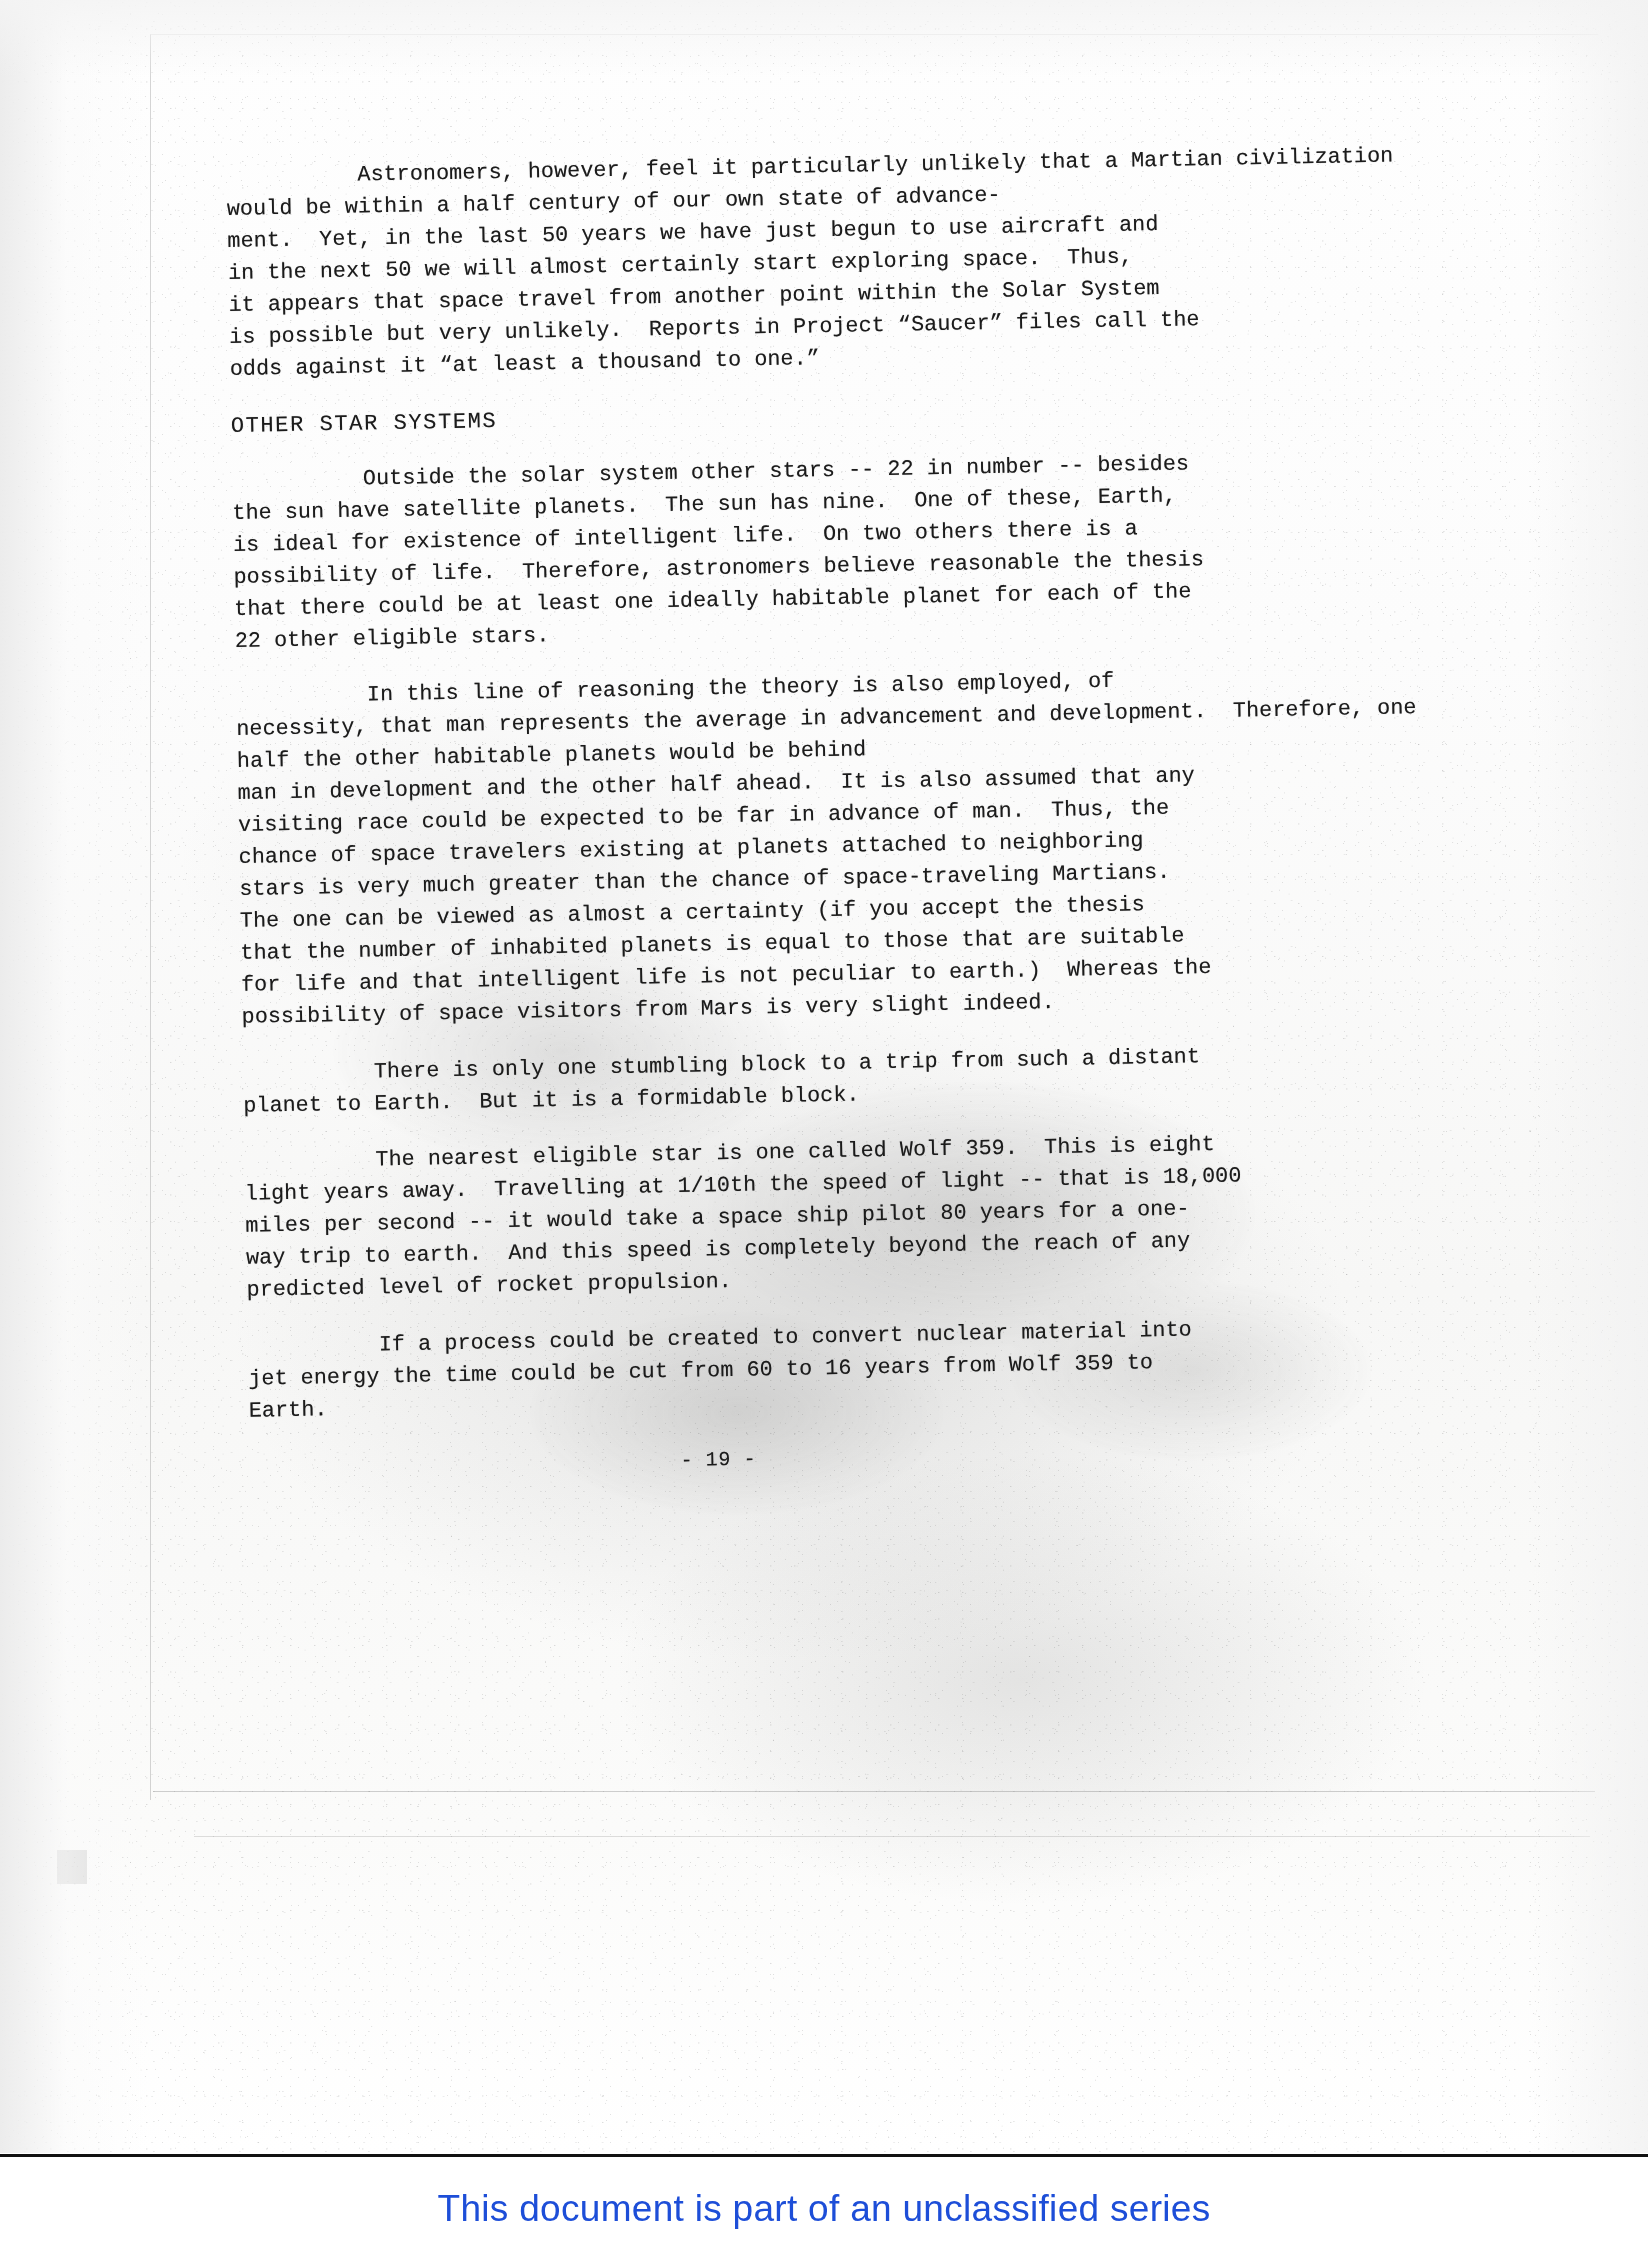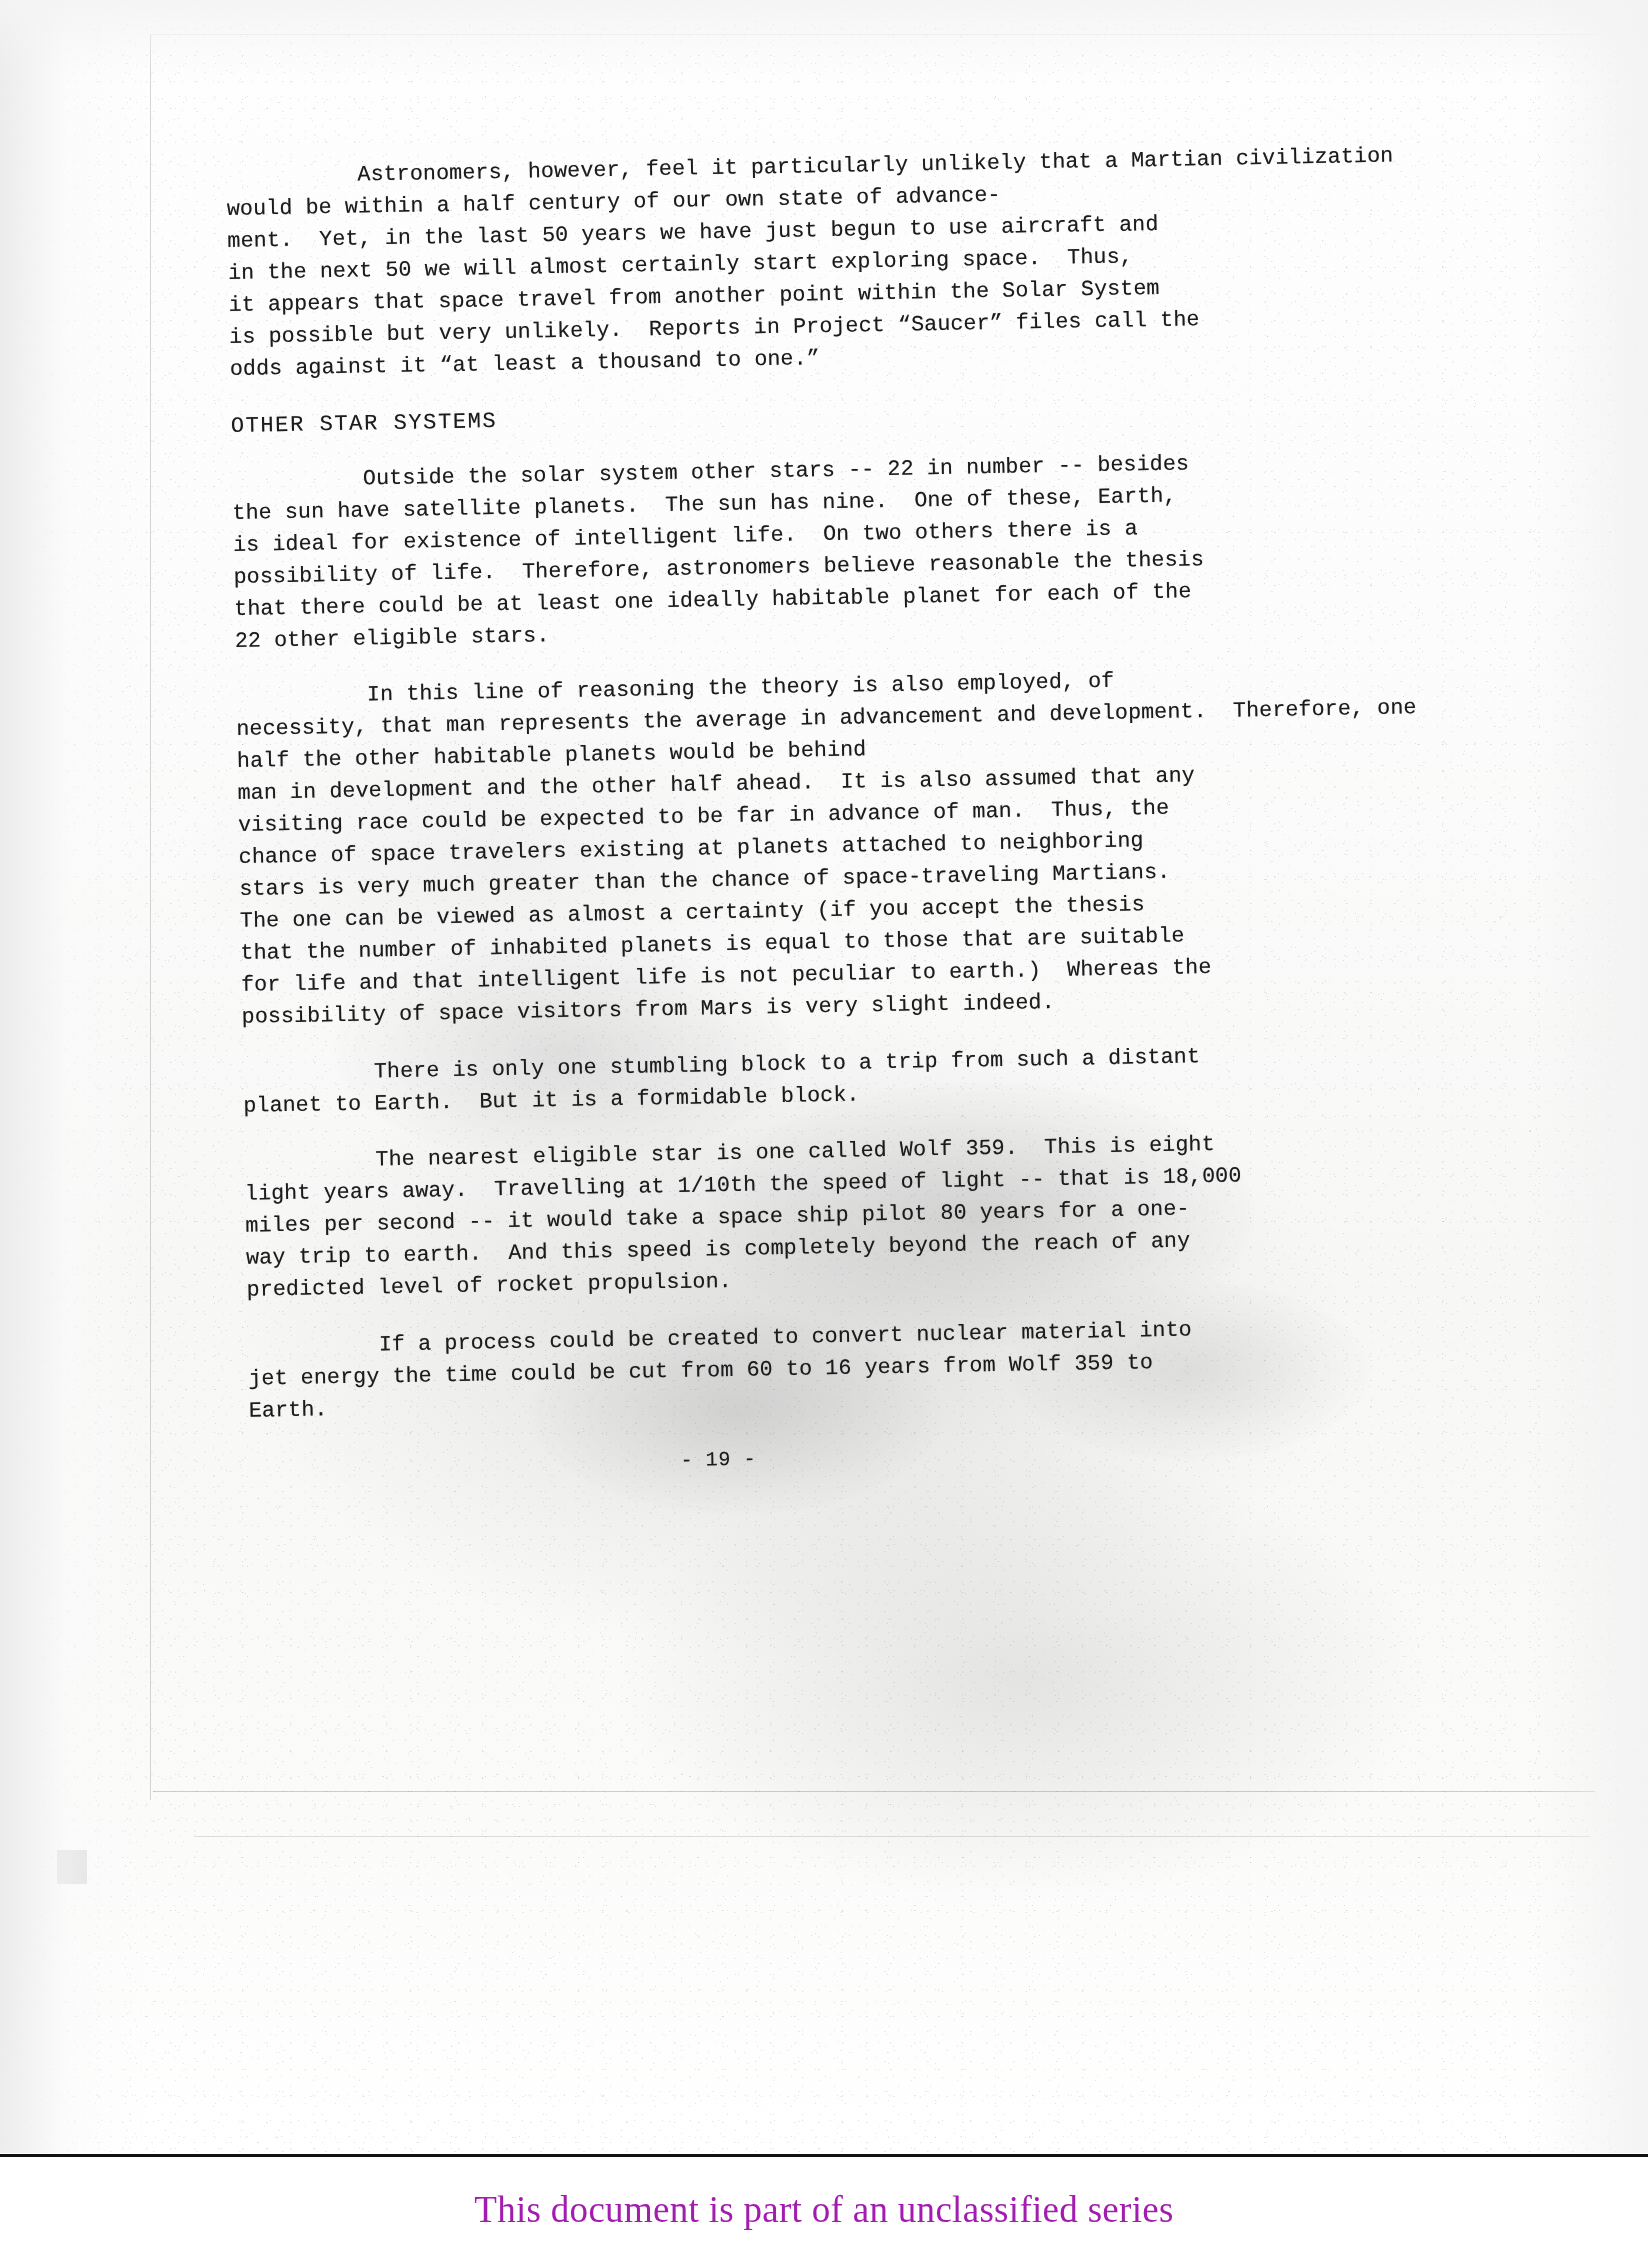--- a/index.html
+++ b/index.html
@@ -182,23 +182,23 @@
     left: 0;
     top: 2157px;
     width: 1648px;
     height: 104px;
     background: #ffffff;
     display: flex;
     align-items: center;
     justify-content: center;
   }
   .footer-caption {
-    font-family: Liberation Serif, serif;
+    font-family: Liberation Sans, sans-serif;
     font-size: 37px;
-    color: #a21caf;
+    color: #1d4ed8;
     letter-spacing: 0.3px;
   }
 </style>
 </head>
 <body>
 
 <div class="scan-sheet">
   <div class="scan-noise"></div>
   <div class="scan-blotch"></div>
   <div class="page-outline"></div>

